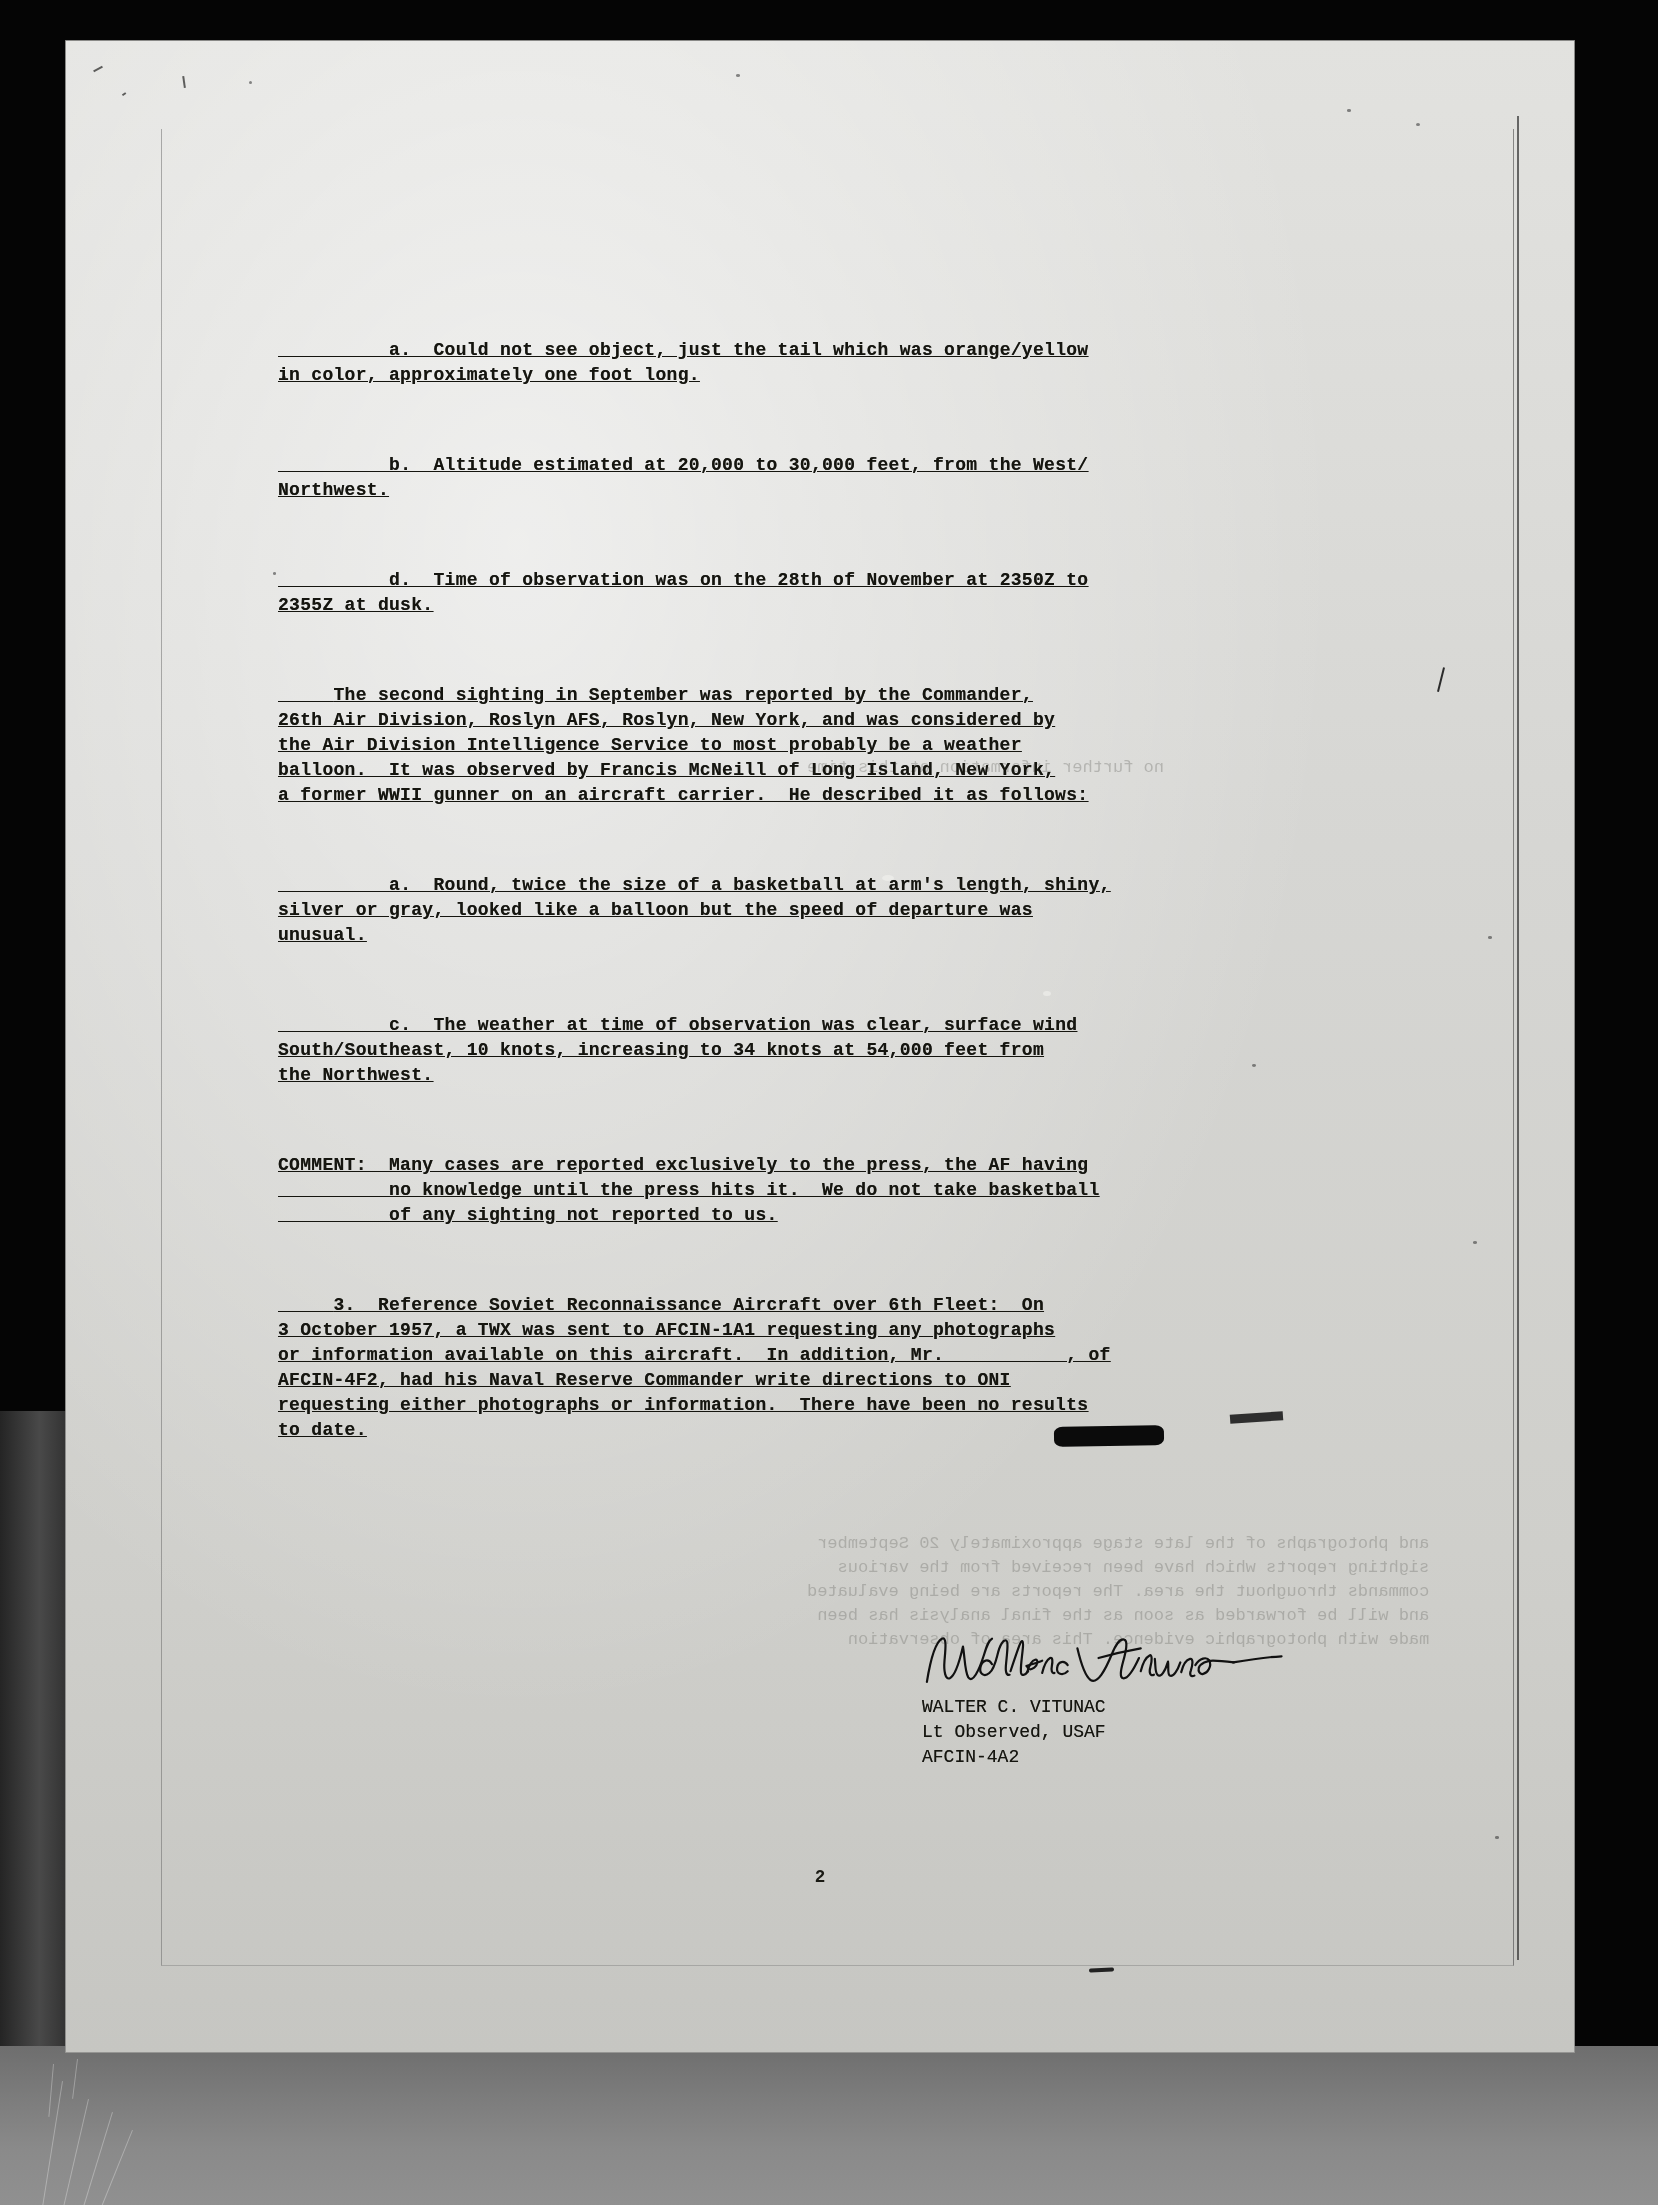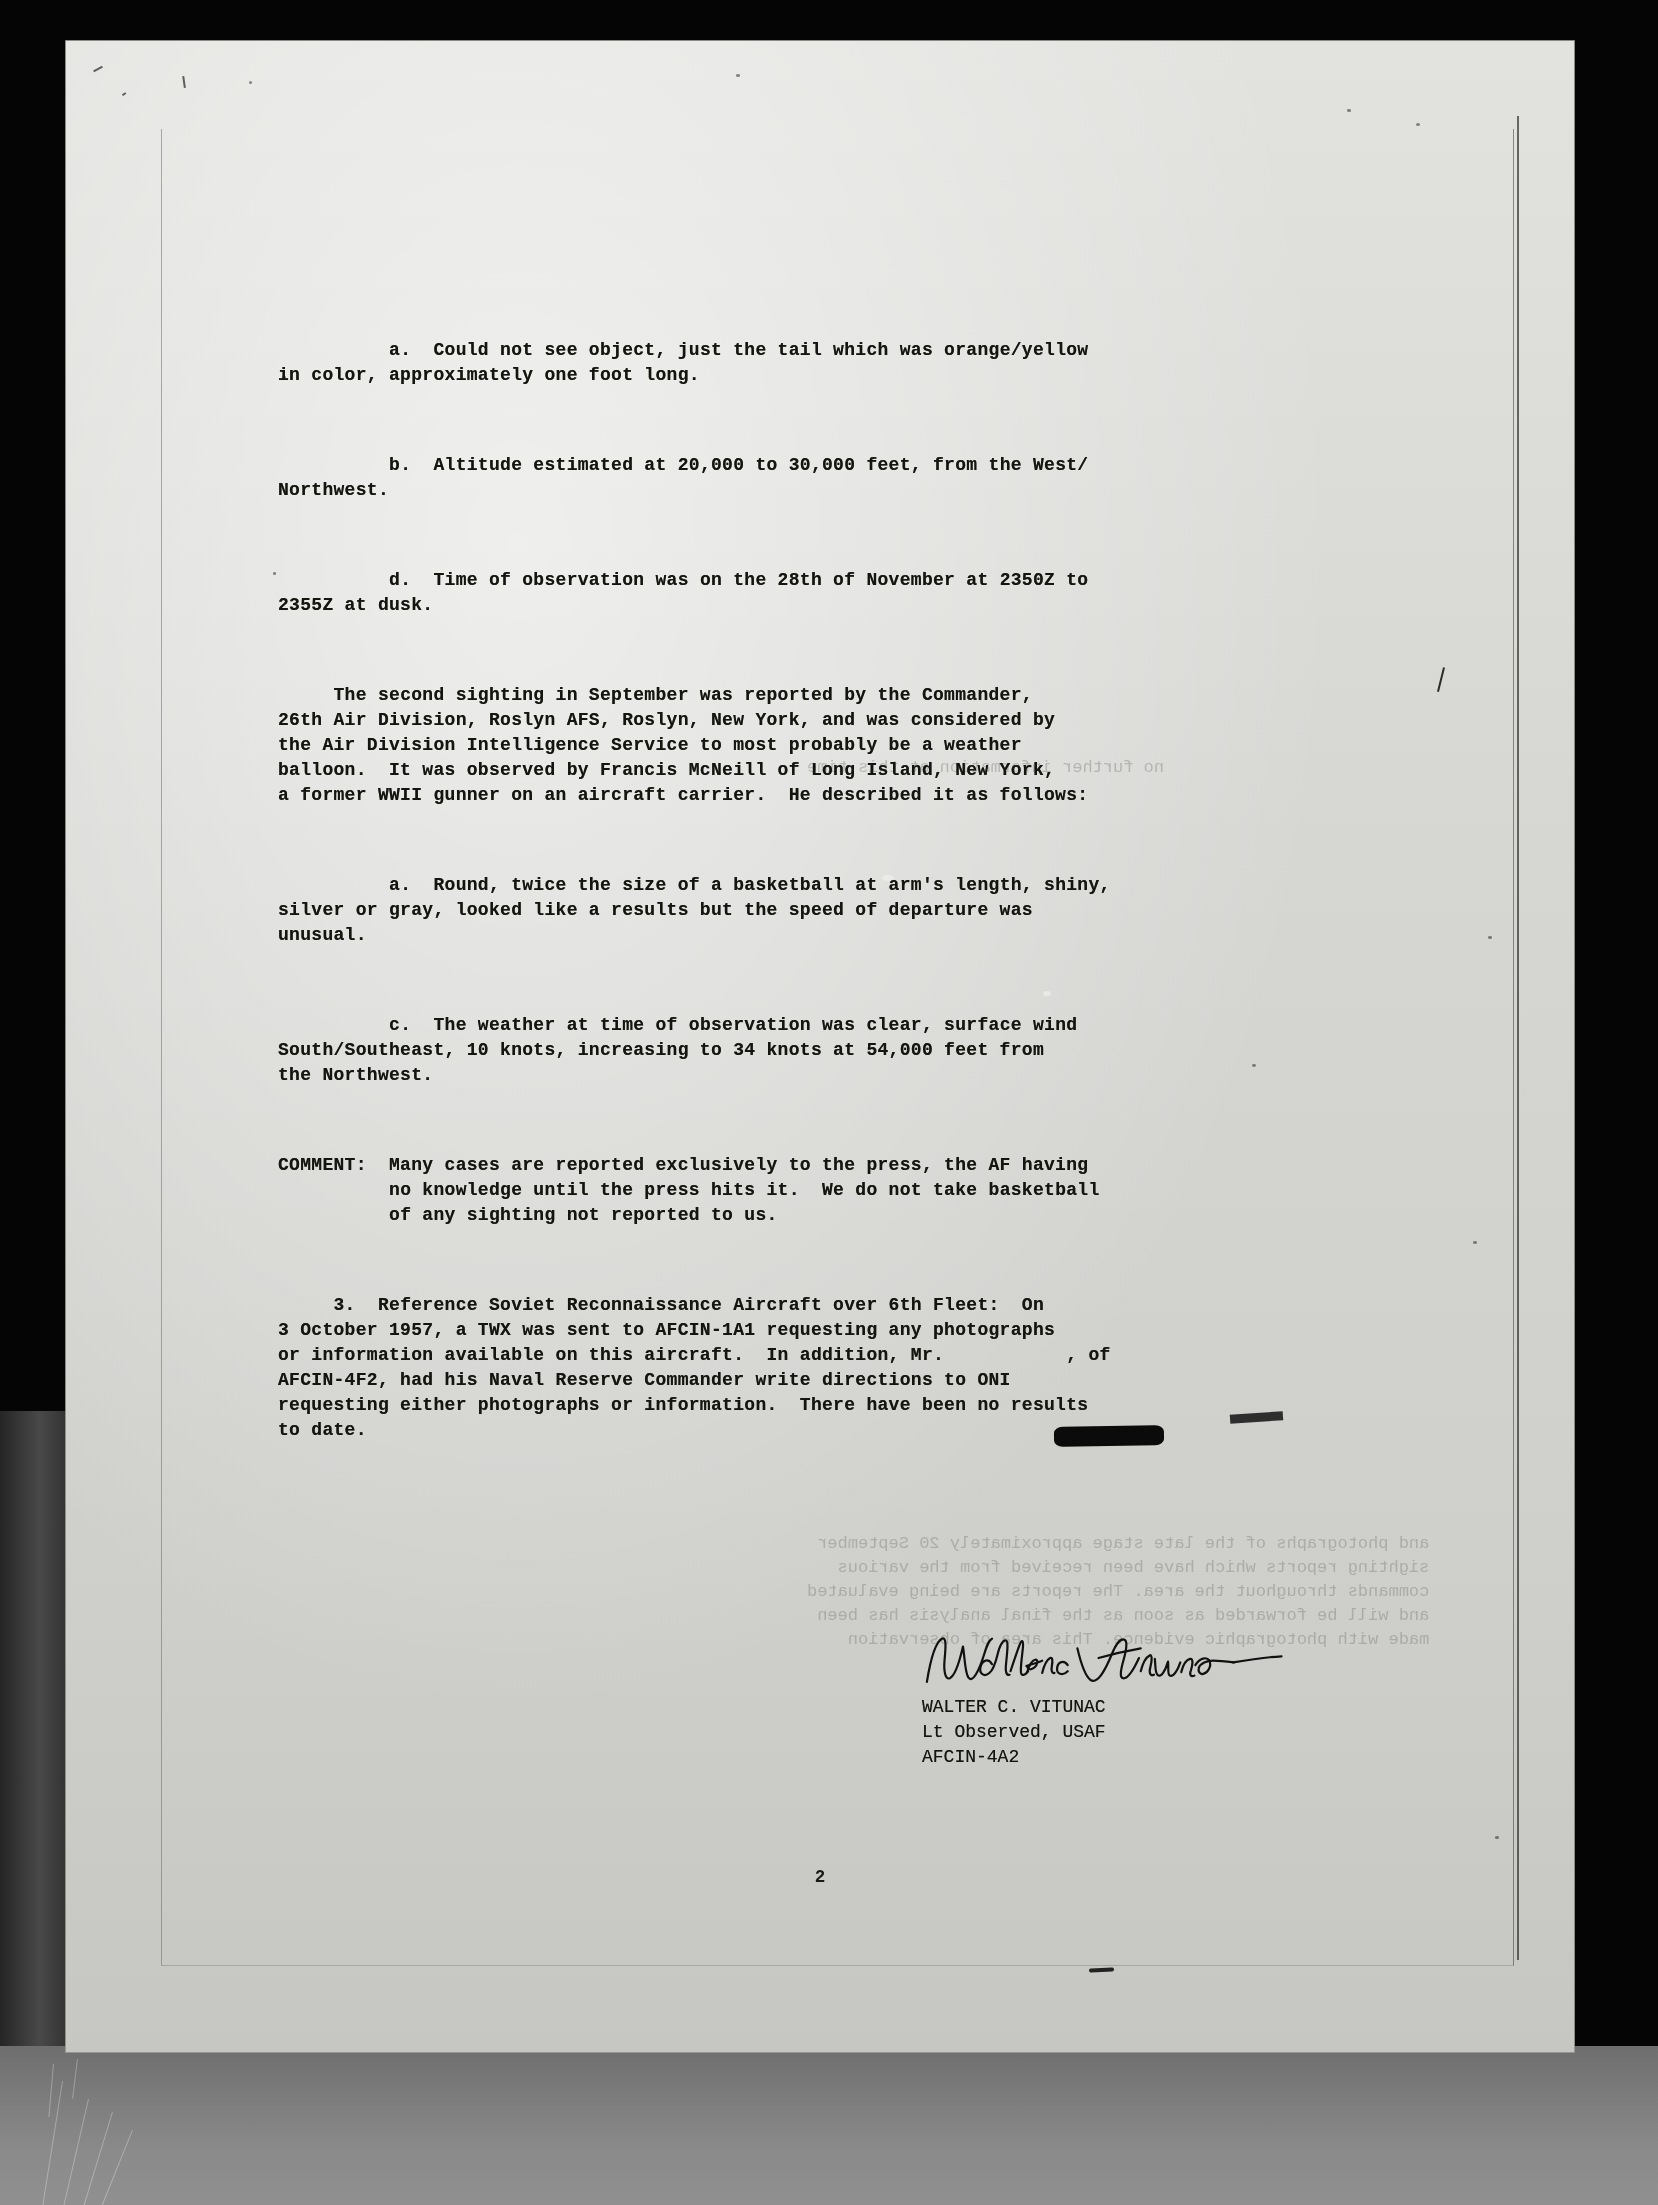--- a/index.html
+++ b/index.html
@@ -110,20 +110,21 @@
     font-size: 18px;
     line-height: 25px;
     letter-spacing: 0.3px;
     white-space: pre-wrap;
     font-weight: 700;
     text-shadow: 0 0 0.5px rgba(0,0,0,0.55);
   }
   .para {
     margin: 0 0 15px 0;
     white-space: pre-wrap;
+    text-decoration: underline;
   }
 
   
   #redaction {
     position: absolute;
     left: 988px;
     top: 1385px;
     width: 110px;
     height: 20px;
     background: #0b0b0b;
@@ -269,21 +270,21 @@
     <p class="para">          b.  Altitude estimated at 20,000 to 30,000 feet, from the West/
 Northwest.</p>
     <p class="para">          d.  Time of observation was on the 28th of November at 2350Z to
 2355Z at dusk.</p>
     <p class="para">     The second sighting in September was reported by the Commander,
 26th Air Division, Roslyn AFS, Roslyn, New York, and was considered by
 the Air Division Intelligence Service to most probably be a weather
 balloon.  It was observed by Francis McNeill of Long Island, New York,
 a former WWII gunner on an aircraft carrier.  He described it as follows:</p>
     <p class="para">          a.  Round, twice the size of a basketball at arm's length, shiny,
-silver or gray, looked like a results but the speed of departure was
+silver or gray, looked like a balloon but the speed of departure was
 unusual.</p>
     <p class="para">          c.  The weather at time of observation was clear, surface wind
 South/Southeast, 10 knots, increasing to 34 knots at 54,000 feet from
 the Northwest.</p>
     <p class="para">COMMENT:  Many cases are reported exclusively to the press, the AF having
           no knowledge until the press hits it.  We do not take basketball
           of any sighting not reported to us.</p>
     <p class="para">     3.  Reference Soviet Reconnaissance Aircraft over 6th Fleet:  On
 3 October 1957, a TWX was sent to AFCIN-1A1 requesting any photographs
 or information available on this aircraft.  In addition, Mr.           , of

